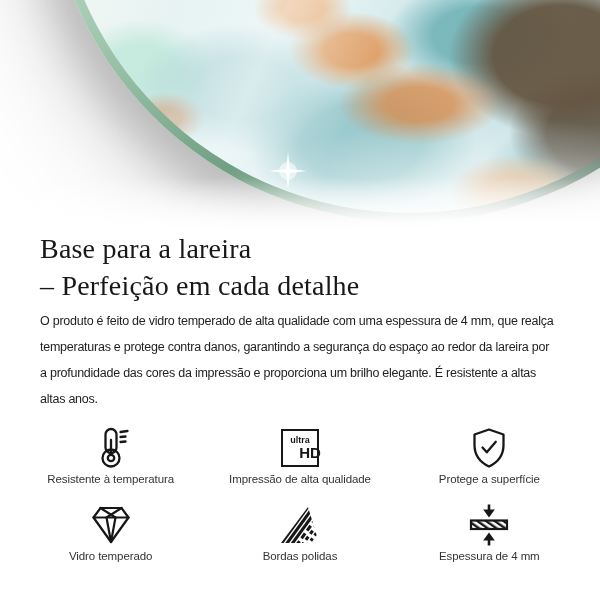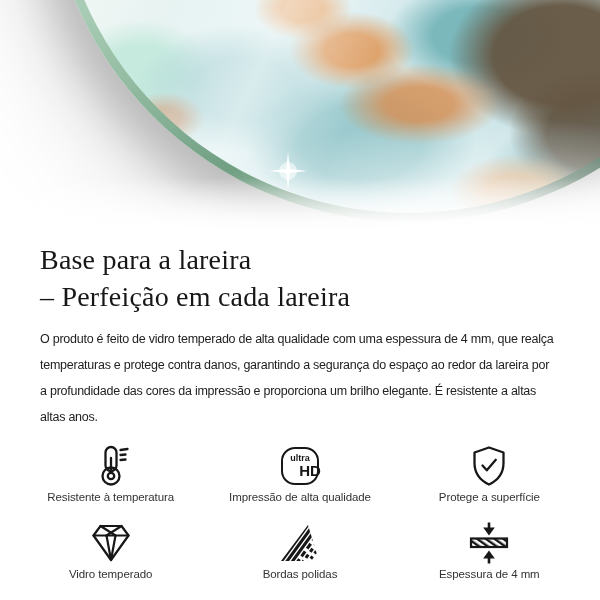--- a/index.html
+++ b/index.html
@@ -26,32 +26,32 @@
       radial-gradient(120px 80px at 72.2% 94.9%,rgba(110,175,180,.6) 0 35%,rgba(110,175,180,0) 70%),
       radial-gradient(100px 70px at 12.3% 79.8%,rgba(190,232,217,.8) 0 35%,rgba(190,232,217,0) 72%),
       linear-gradient(118deg,#f6faf8 0%,#eef6f3 28%,#dceef0 48%,#cfe7ea 66%,#c3dfe3 84%,#bcdade 100%);}
   .hero-fade{position:absolute;inset:0;pointer-events:none;
     background:
       linear-gradient(to bottom,rgba(255,255,255,0) 178px,rgba(255,255,255,.88) 220px,#fff 230px),
       radial-gradient(640px 330px at 82% 140%,#fff 25%,rgba(255,255,255,0) 62%);}
   .sparkle{position:absolute;left:268px;top:151px;width:40px;height:40px;pointer-events:none;}
 
   
-  .title{margin:11px 40px;font-family:"Liberation Serif","DejaVu Serif",serif;font-weight:400;
+  .title{margin:0 40px;font-family:"Liberation Serif","DejaVu Serif",serif;font-weight:400;
     font-size:28px;line-height:37px;color:#171717;letter-spacing:.2px;}
   .title span{display:block;}
   .desc{margin:4px 40px 14px;font-size:12.5px;line-height:26px;letter-spacing:-.25px;color:#222;}
   .desc div{white-space:nowrap;}
 
   
   .features{display:grid;grid-template-columns:1fr 1fr 1fr;row-gap:18px;margin:6px 16px 0;}
   .feature{display:flex;flex-direction:column;align-items:center;}
   .f-icon{height:44px;display:flex;align-items:center;justify-content:center;}
   .f-label{margin-top:3px;font-size:11.5px;color:#333;letter-spacing:-.1px;text-align:center;}
-  .uhd-box{width:34px;height:34px;border:2.5px solid #171717;border-radius:14px;
+  .uhd-box{width:34px;height:34px;border:2.5px solid #171717;border-radius:0;
     display:flex;flex-direction:column;align-items:center;justify-content:center;color:#171717;}
   .uhd-top{font-size:9px;font-weight:700;line-height:9px;}
   .uhd-bottom{font-size:15px;font-weight:700;line-height:15px;margin-left:20px;}
   svg.icon{display:block;}
 </style>
 </head>
 <body>
 
 <div class="hero">
   <div class="disc">
@@ -59,21 +59,21 @@
   </div>
   <div class="hero-fade"></div>
   <svg class="sparkle" viewBox="0 0 40 40">
     <circle cx="20" cy="20" r="9" fill="rgba(255,255,255,.55)"></circle>
     <path d="M20 1 L22 18 L39 20 L22 22 L20 39 L18 22 L1 20 L18 18 Z" fill="#ffffff" opacity="0.95"></path>
   </svg>
 </div>
 
 <h1 class="title">
   <span>Base para a lareira</span>
-  <span>– Perfeição em cada lareira</span>
+  <span>– Perfeição em cada detalhe</span>
 </h1>
 
 <div class="desc">
   <div>O produto é feito de vidro temperado de alta qualidade com uma espessura de 4 mm, que realça</div>
   <div>temperaturas e protege contra danos, garantindo a segurança do espaço ao redor da lareira por</div>
   <div>a profundidade das cores da impressão e proporciona um brilho elegante. É resistente a altas</div>
   <div>altas anos.</div>
 </div>
 
 <div class="features">

